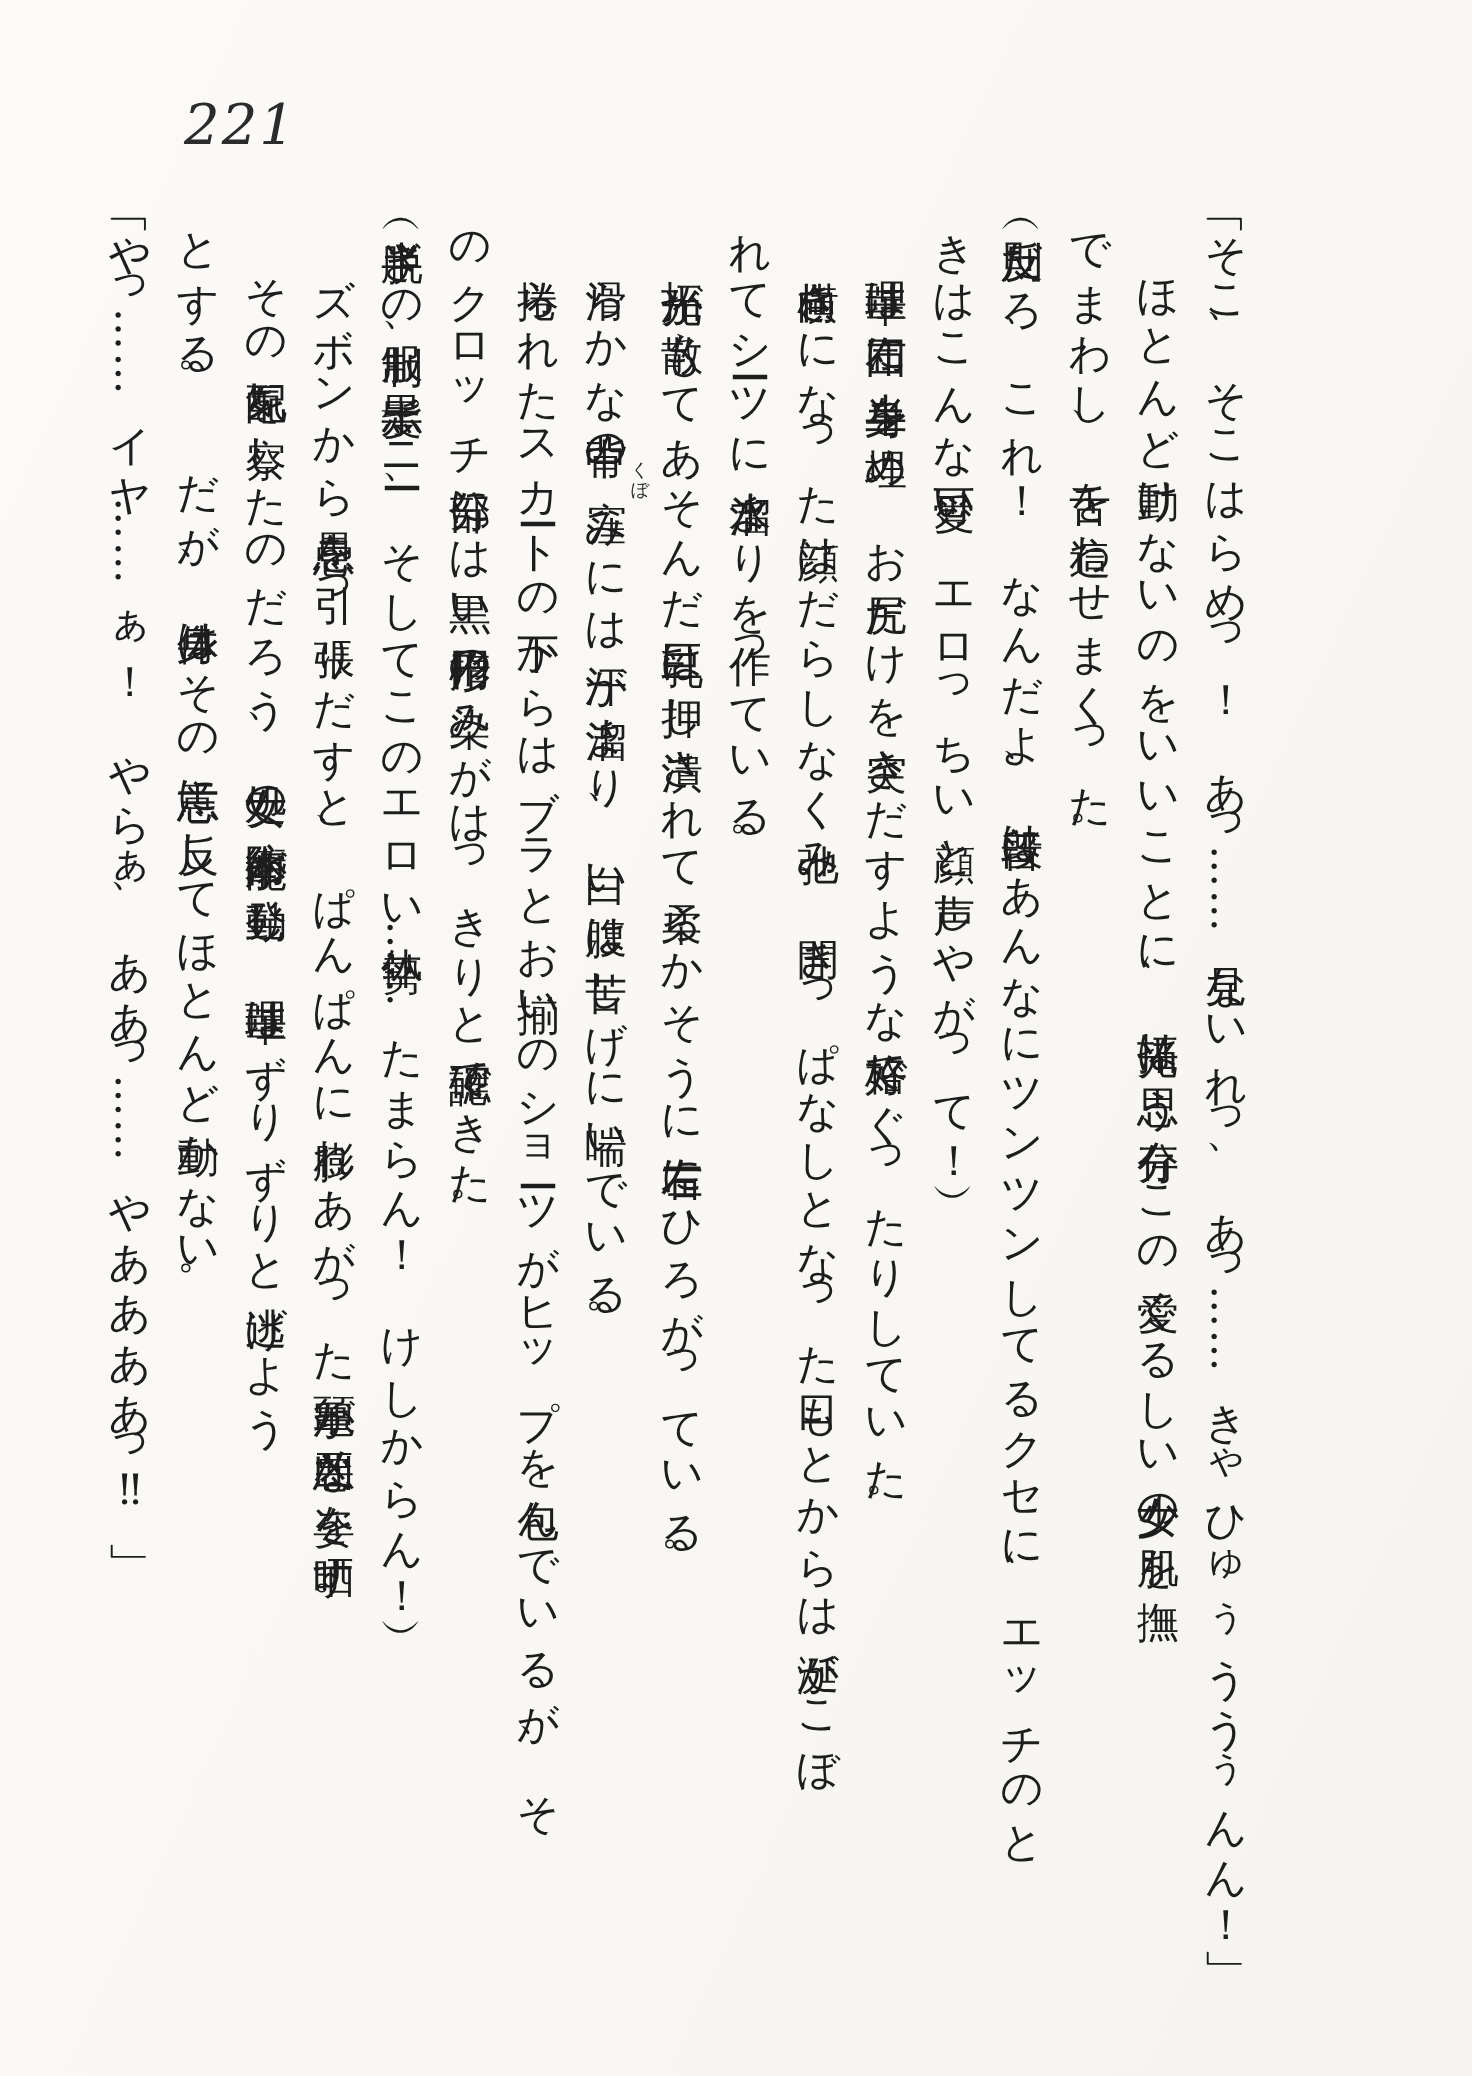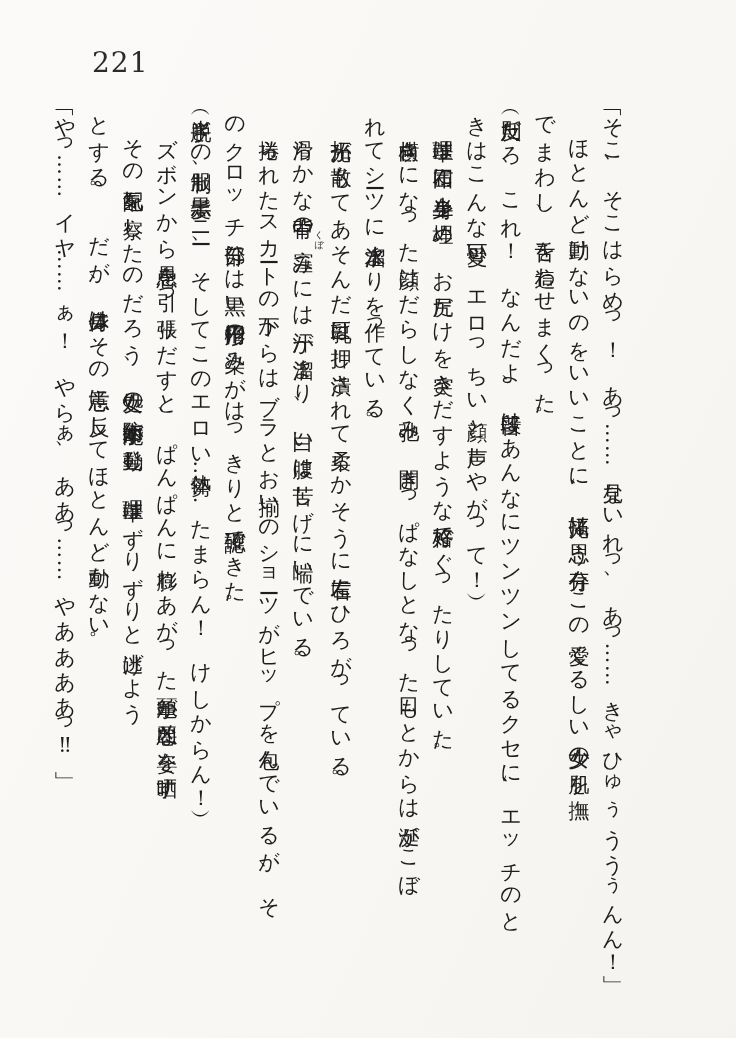--- a/index.html
+++ b/index.html
@@ -10,20 +10,21 @@
     overflow: hidden;
     background: linear-gradient(115deg, #fbfaf8 0%, #f8f7f4 55%, #f4f3ef 100%);
     font-family: "DejaVu Serif", "Liberation Serif", serif;
     color: #1e1e1e;
   }
   .page-number {
     position: absolute;
     top: 46px;
     left: 92px;
     font-size: 28px;
+    font-style: italic;
     letter-spacing: 1px;
     color: #2b2b2b;
   }
   .textblock {
     position: absolute;
     top: 102px;
     right: 106px;
     height: 920px;
     writing-mode: vertical-rl;
     text-orientation: mixed;

